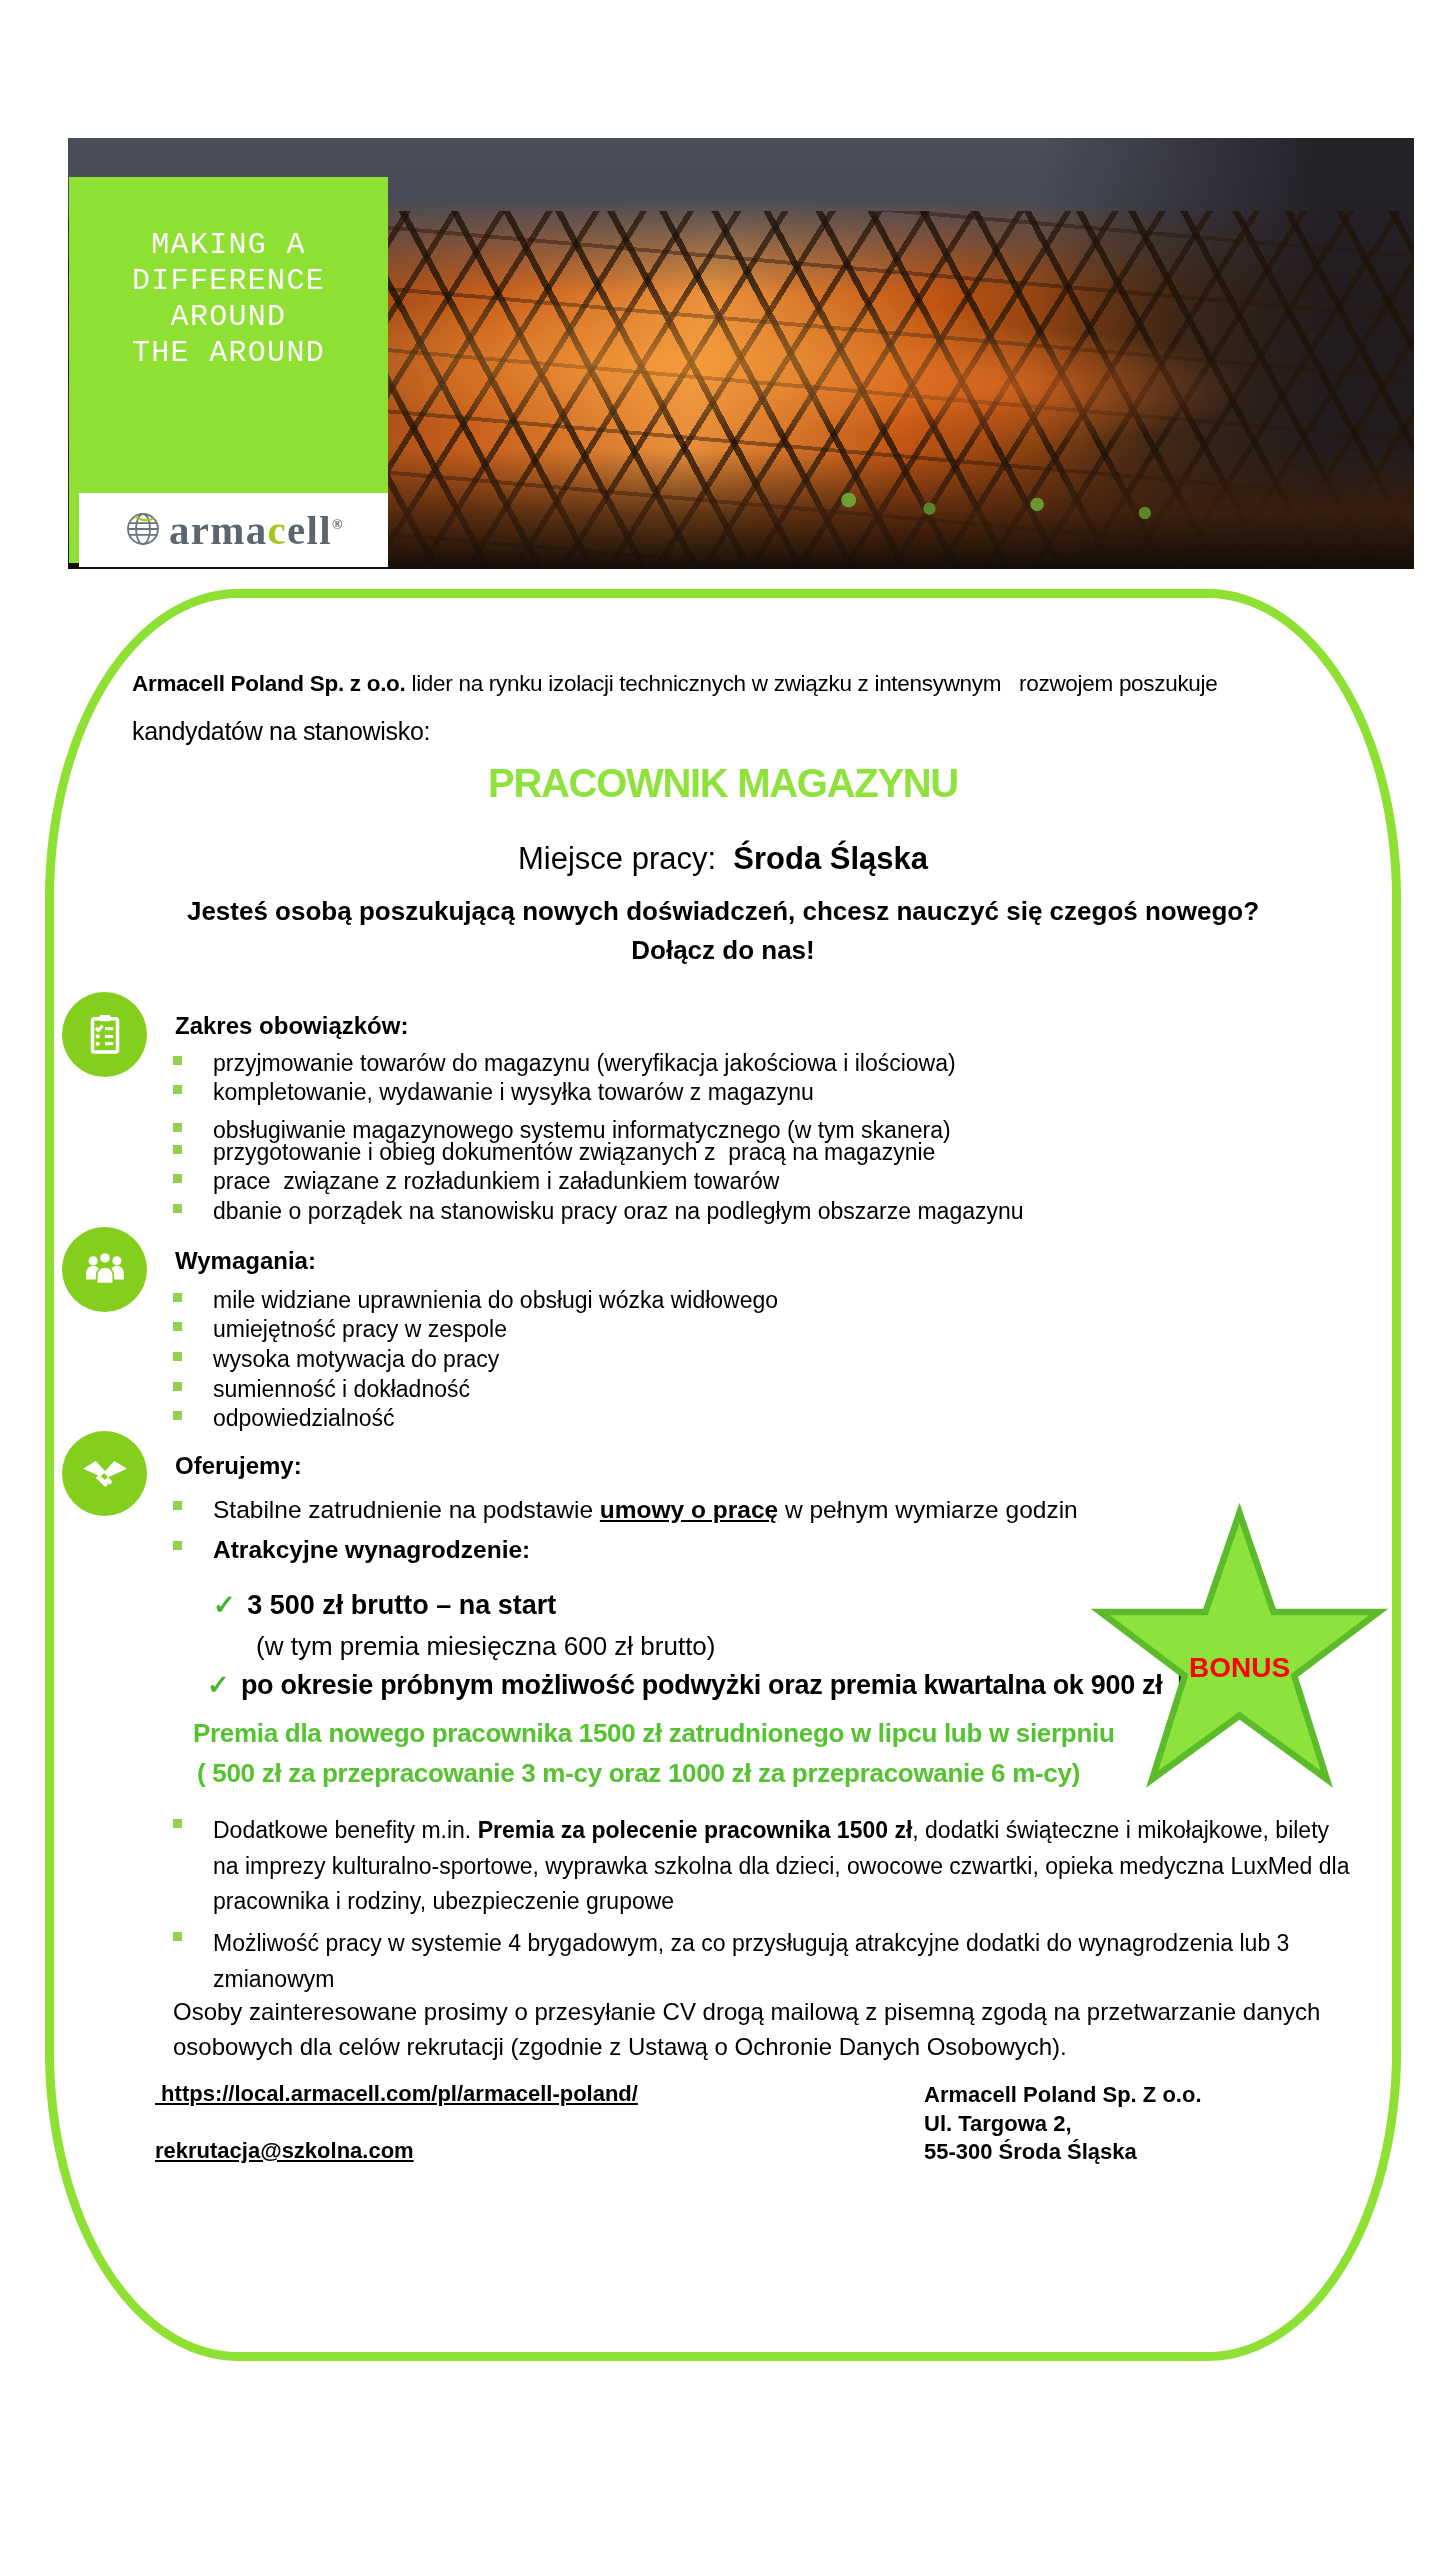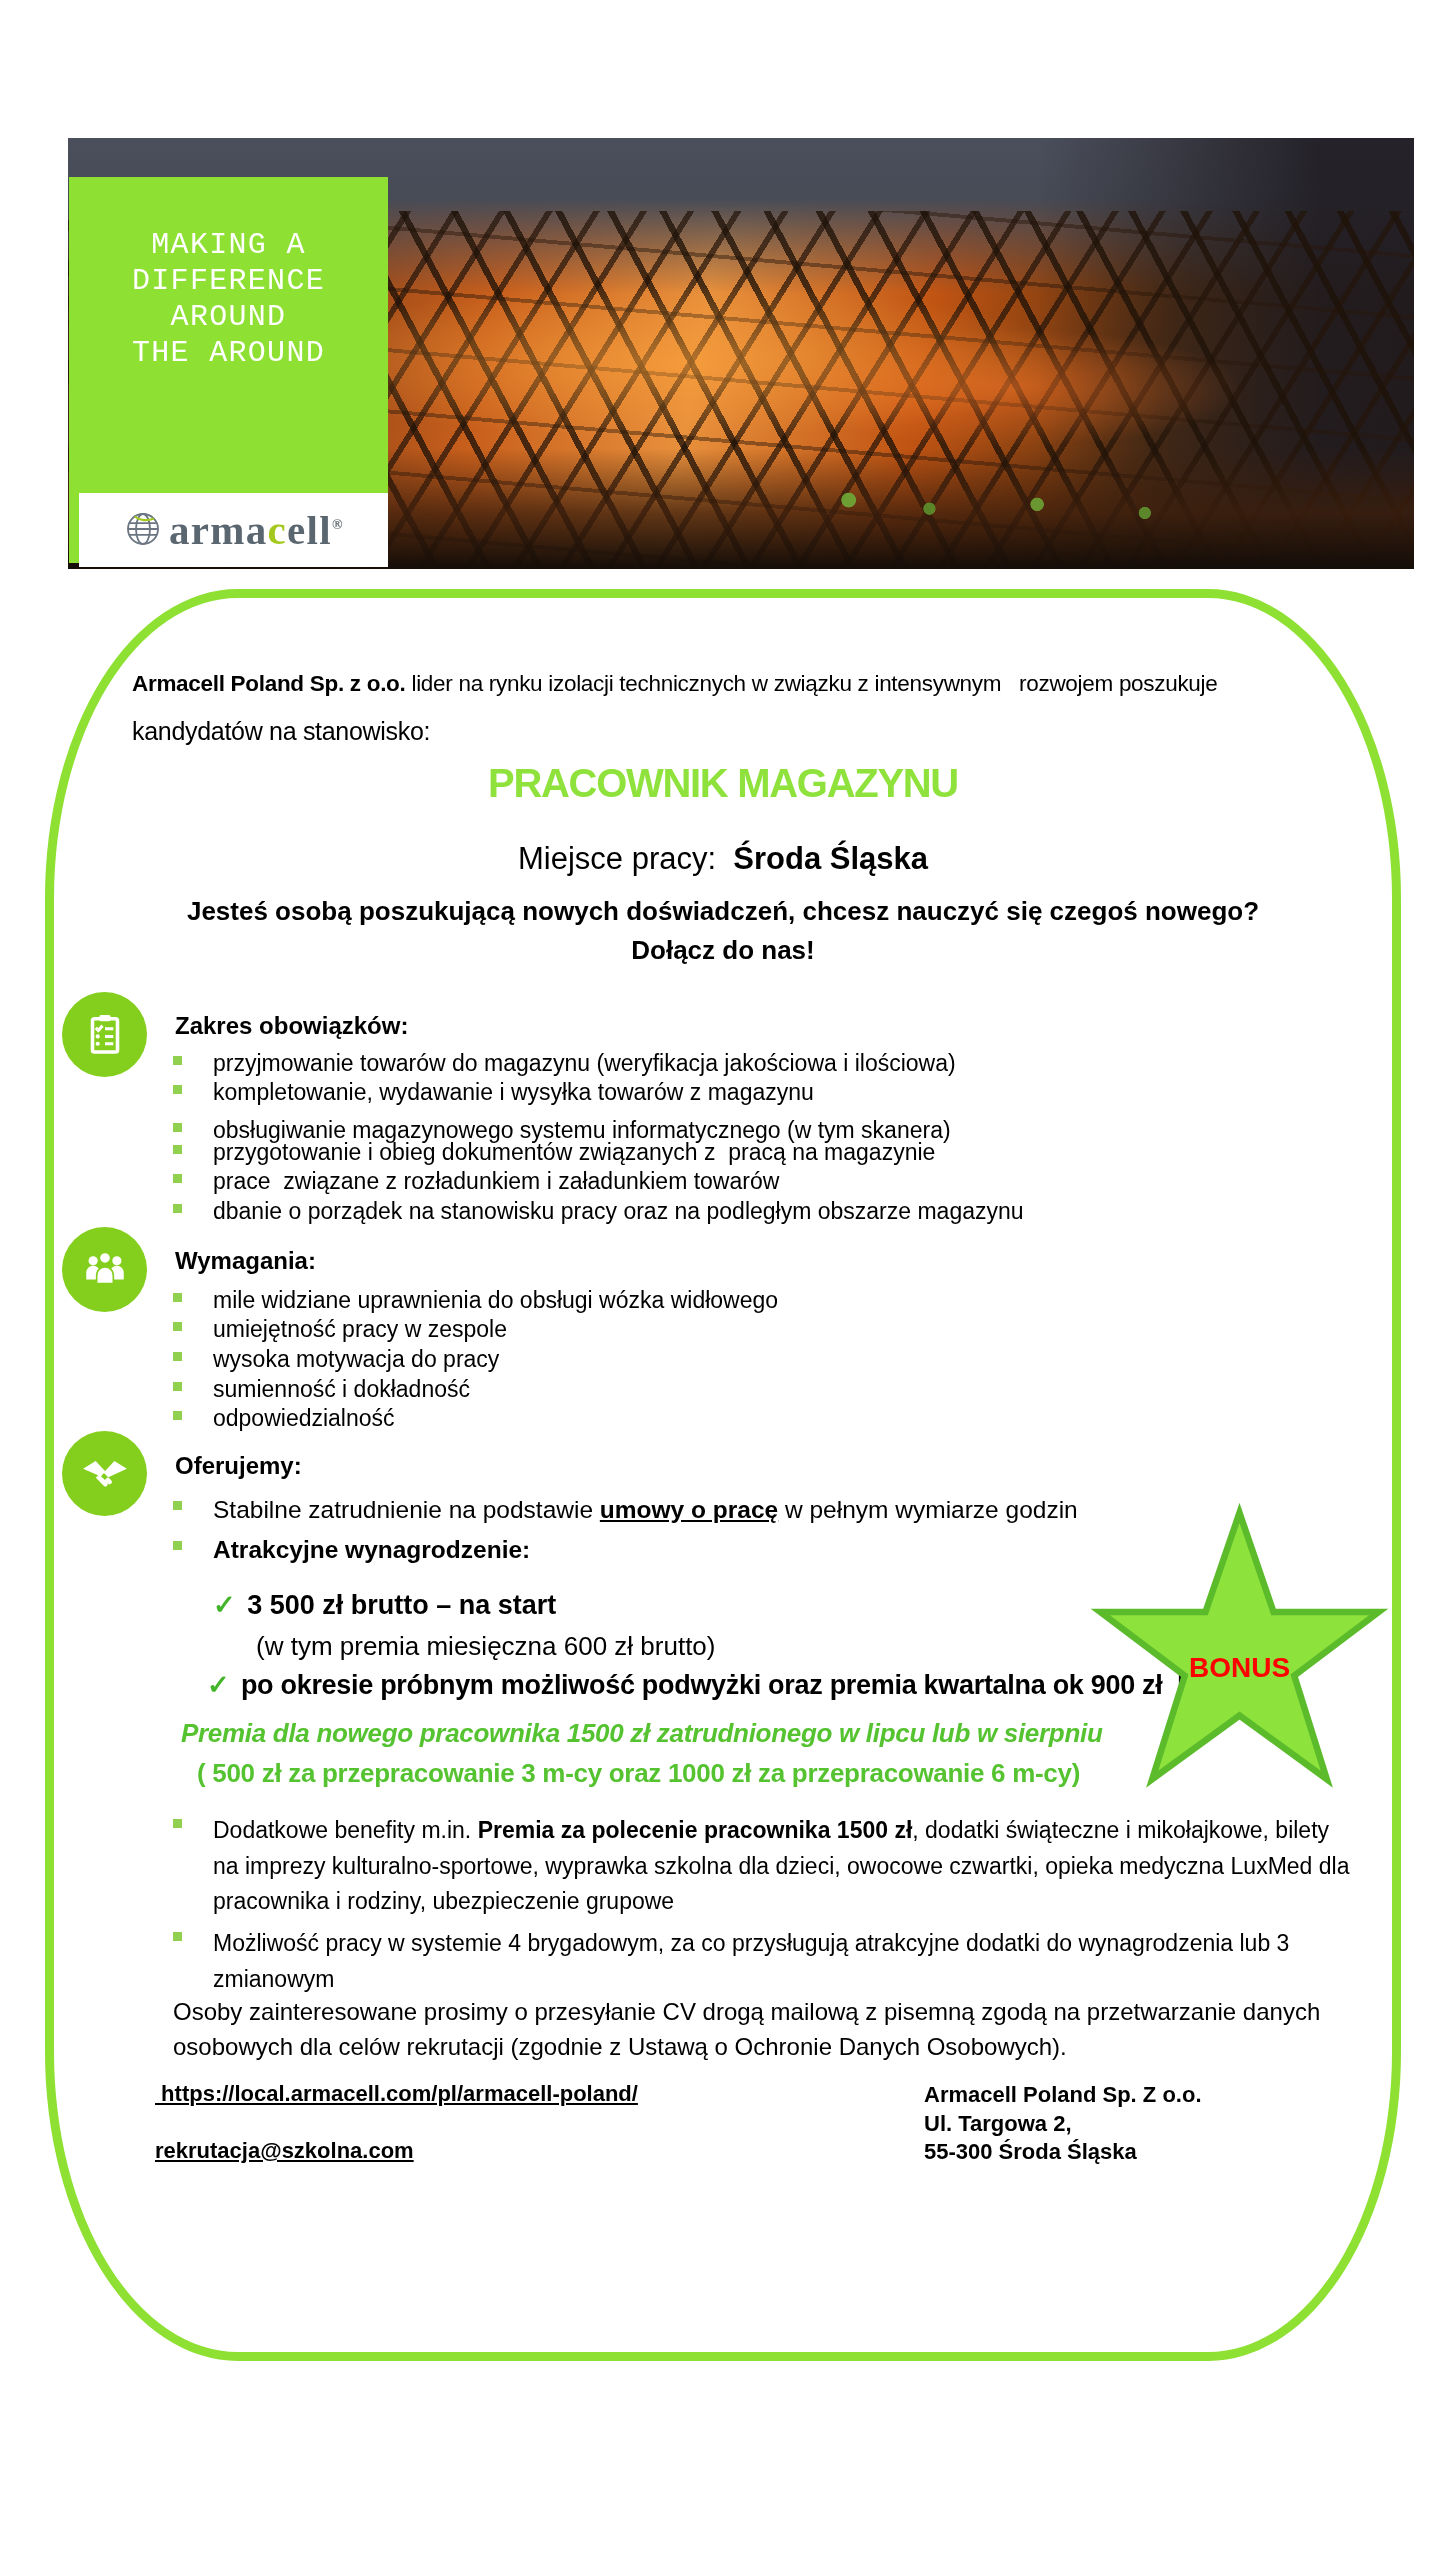--- a/index.html
+++ b/index.html
@@ -190,21 +190,21 @@
   </svg>
 </div>
 <div class="t heading" style="left:175px;top:1452px;">Oferujemy:</div>
 <div class="t item pre" style="left:173px;top:1495px;font-size:24.5px;"><span class="bullet-sq"></span><span>Stabilne zatrudnienie na podstawie </span><span class="b u">umowy o pracę</span><span> w pełnym wymiarze godzin</span></div>
 <div class="t item pre b" style="left:173px;top:1535px;font-size:24.5px;"><span class="bullet-sq"></span><span>Atrakcyjne wynagrodzenie:</span></div>
 
 <div class="t pre b" style="left:213px;top:1589px;font-size:27px;"><span class="check-glyph">✓</span><span>3 500 zł brutto – na start</span></div>
 <div class="t pre" style="left:256px;top:1631px;font-size:26px;">(w tym premia miesięczna 600 zł brutto)</div>
 <div class="t pre b" style="left:207px;top:1669px;font-size:27px;letter-spacing:-0.3px;"><span class="check-glyph">✓</span><span>po okresie próbnym możliwość podwyżki oraz premia kwartalna ok 900 zł  brutto</span></div>
 
-<div class="t pre promo" style="left:181px;top:1718px;font-style:italic;">Premia dla nowego pracownika 1500 zł zatrudnionego w lipcu lub w sierpniu</div>
+<div class="t pre promo" style="left:193px;top:1718px;">Premia dla nowego pracownika 1500 zł zatrudnionego w lipcu lub w sierpniu</div>
 <div class="t pre promo" style="left:197px;top:1758px;">( 500 zł za przepracowanie 3 m-cy oraz 1000 zł za przepracowanie 6 m-cy)</div>
 
 <div class="abs star-wrap">
   <svg viewBox="0 0 100 100">
     <path d="M50 4 L61.5 37.5 L97 37.5 L68.5 59 L79.5 94 L50 72.5 L20.5 94 L31.5 59 L3 37.5 L38.5 37.5 Z" fill="#8DE23C" stroke="#5BBB2B" stroke-width="2.2" stroke-linejoin="miter"></path>
   </svg>
   <div class="bonus-label">BONUS</div>
 </div>
 
 <div class="t item prewrap" style="left:173px;top:1813px;width:1140px;line-height:1.55;"><span class="bullet-sq"></span><span>Dodatkowe benefity m.in. </span><span class="b">Premia za polecenie pracownika 1500 zł</span><span>, dodatki świąteczne i mikołajkowe, bilety na imprezy kulturalno-sportowe, wyprawka szkolna dla dzieci, owocowe czwartki, opieka medyczna LuxMed dla pracownika i rodziny, ubezpieczenie grupowe</span></div>

